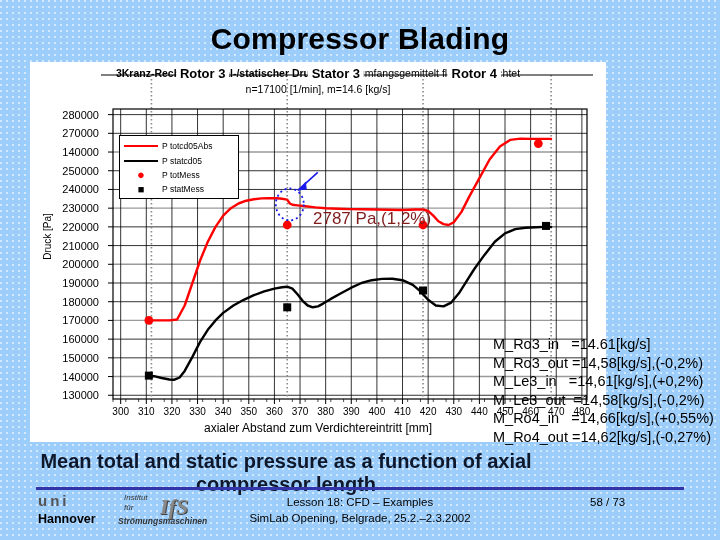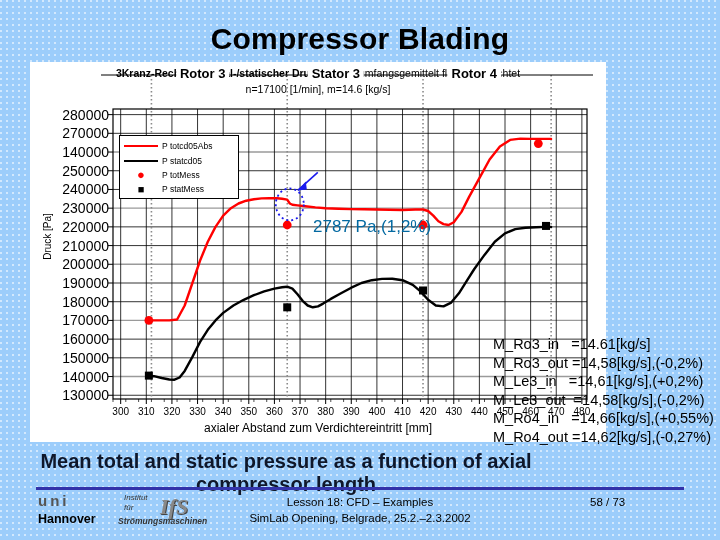--- a/index.html
+++ b/index.html
@@ -30,42 +30,42 @@
   }
   .plot{position:absolute;left:0;top:0;width:574px;height:378px;}
   .ylabel{
     position:absolute;left:-24px;top:168px;width:80px;text-align:center;
     font-size:10px;color:#000;transform:rotate(-90deg);
   }
   .xlabel{
     position:absolute;left:0;top:358px;width:574px;text-align:center;
     font-size:12px;color:#000;
   }
-  .ytick{position:absolute;right:0;font-size:14px;color:#000;text-align:left;
+  .ytick{position:absolute;right:10px;font-size:11px;color:#000;text-align:left;
     transform:translateY(-50%);white-space:nowrap;}
   .ytick-wrap{position:absolute;left:0;top:0;width:78px;height:378px;}
   .xtick{position:absolute;font-size:10px;color:#000;
     transform:translateX(-50%);white-space:nowrap;}
   .sectlabel{position:absolute;font-size:13px;font-weight:bold;color:#000;
     transform:translateX(-50%);background:#fff;padding:0 4px;white-space:nowrap;}
   .legend{
     position:absolute;left:88px;top:72px;width:118px;height:62px;
     background:#fff;border:1px solid #000;
   }
   .legend-row{position:absolute;left:4px;height:14px;font-size:8.5px;color:#000;
     display:flex;align-items:center;white-space:nowrap;}
   .lg-line{display:inline-block;width:34px;height:0;border-top:2px solid #000;margin-right:4px;}
   .lg-line.red{border-top-color:#ff0000;}
   .lg-dot{display:inline-block;width:34px;text-align:center;margin-right:4px;
     color:#ff0000;font-size:13px;line-height:8px;}
   .lg-sq{display:inline-block;width:34px;text-align:center;margin-right:4px;
     color:#000;font-size:11px;line-height:8px;}
   .annot{
-    position:absolute;left:282px;top:146px;font-size:17px;color:#0369a1;
-    white-space:nowrap;font-family:"Liberation Sans", sans-serif;margin-top:8px;
+    position:absolute;left:282px;top:146px;font-size:17px;color:#7f1d1d;
+    white-space:nowrap;font-family:"Liberation Sans", sans-serif;
   }
   .massflow{
     position:absolute;left:462px;top:272px;font-size:14.5px;color:#000;
     line-height:18.6px;white-space:pre;
   }
   .caption{
     position:absolute;left:0;top:450px;width:572px;text-align:center;
     font-size:20px;font-weight:bold;color:#0f172a;
   }
   .footer-rule{position:absolute;left:36px;top:487px;width:648px;height:3px;background:#3333aa;}

